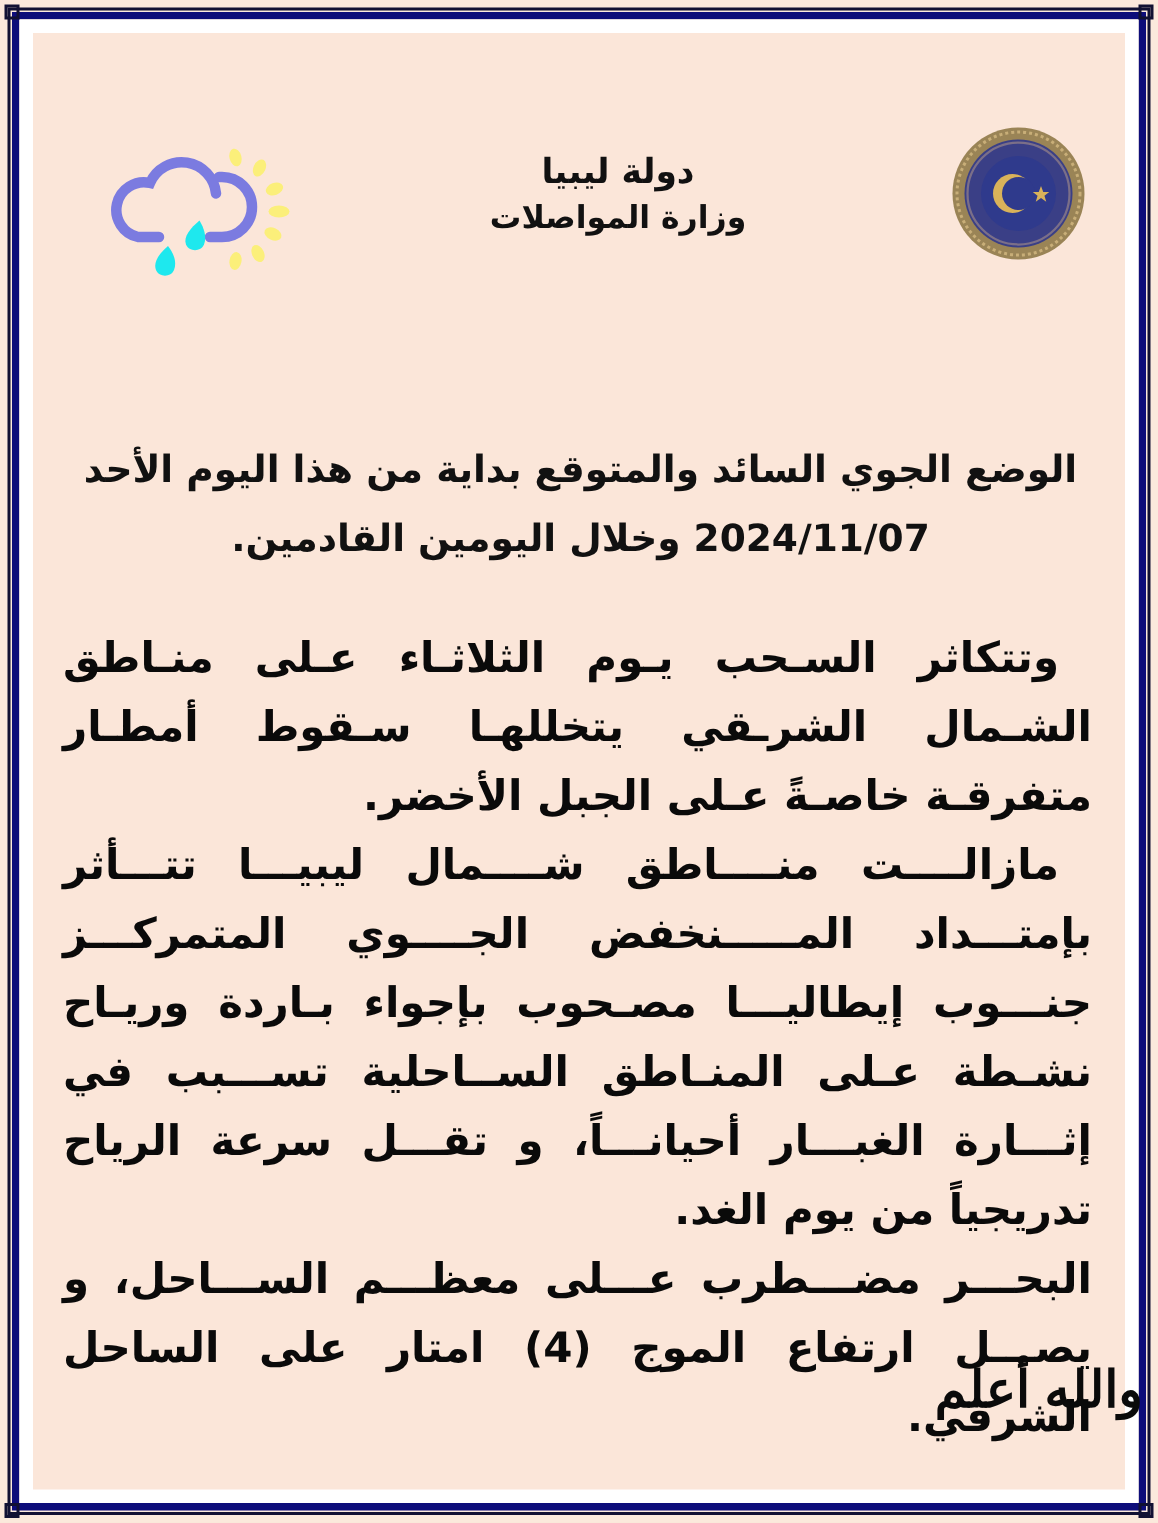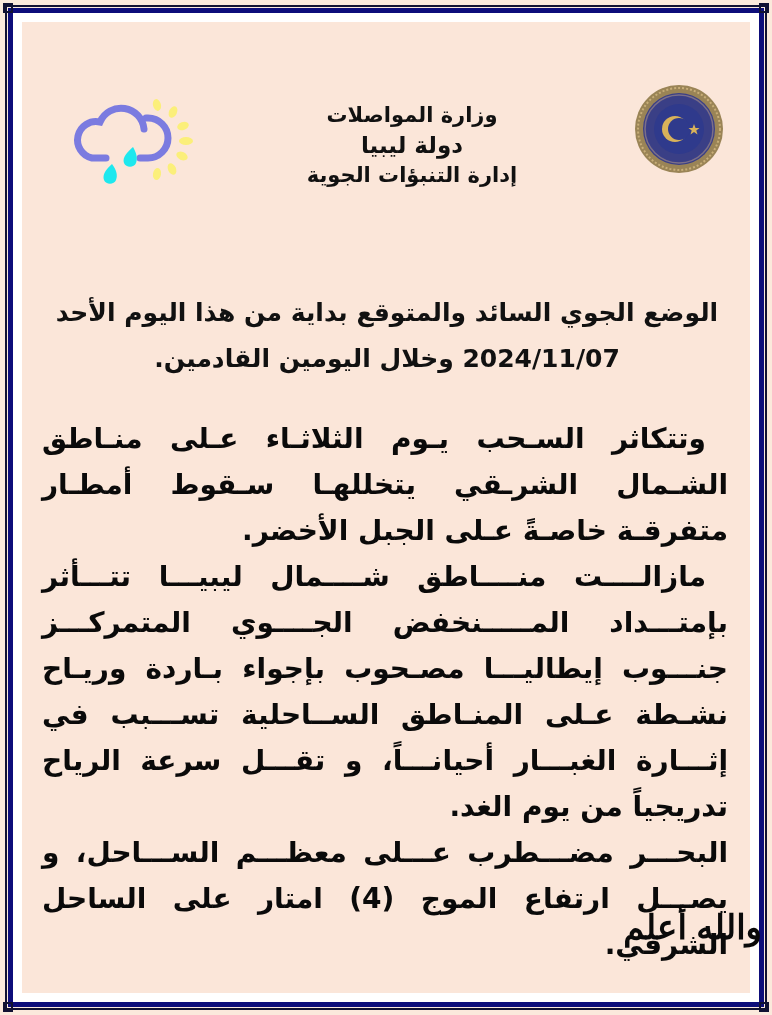--- a/index.html
+++ b/index.html
@@ -167,23 +167,22 @@
     <circle cx="45" cy="45" r="41" fill="none" stroke="#c8ae78" stroke-width="2" stroke-dasharray="2 2"></circle>
     <circle cx="45" cy="45" r="36" fill="#3a3f86"></circle>
     <circle cx="45" cy="45" r="34" fill="none" stroke="#7b6f88" stroke-width="1.5"></circle>
     <circle cx="45" cy="45" r="25" fill="#2f3a8c"></circle>
     <circle cx="41" cy="45" r="13" fill="#d9b25a"></circle>
     <circle cx="45" cy="45" r="11" fill="#2f3a8c"></circle>
     <polygon points="60,40 61.5,44 65.5,44 62.3,46.5 63.5,50.5 60,48 56.5,50.5 57.7,46.5 54.5,44 58.5,44" fill="#d9b25a"></polygon>
   </svg>
 
   <div class="header">
+    <span class="line country">دولة ليبيا</span>
     <span class="line">وزارة المواصلات</span>
-    <span class="line country">دولة ليبيا</span>
-    <span class="line">إدارة التنبؤات الجوية</span>
   </div>
 
   <div class="title">
     <span class="line">الوضع الجوي السائد والمتوقع بداية من هذا اليوم الأحد</span>
     <span class="line">2024/11/07 وخلال اليومين القادمين.</span>
   </div>
 
   <div class="body-text">
     <p class="indent">وتتكاثر السـحب يـوم الثلاثـاء عـلى منـاطق الشـمال الشرـقي يتخللهـا سـقوط أمطـار متفرقـة خاصـةً عـلى الجبل الأخضر.</p>
     <p class="indent">مازالــــت منــــاطق شــــمال ليبيـــا تتـــأثر بإمتـــداد المـــــنخفض الجــــوي المتمركـــز جنـــوب إيطاليـــا مصـحوب بإجواء بـاردة وريـاح نشـطة عـلى المنـاطق الســاحلية تســـبب في إثـــارة الغبـــار أحيانـــاً، و تقـــل سرعة الرياح تدريجياً من يوم الغد.</p>

